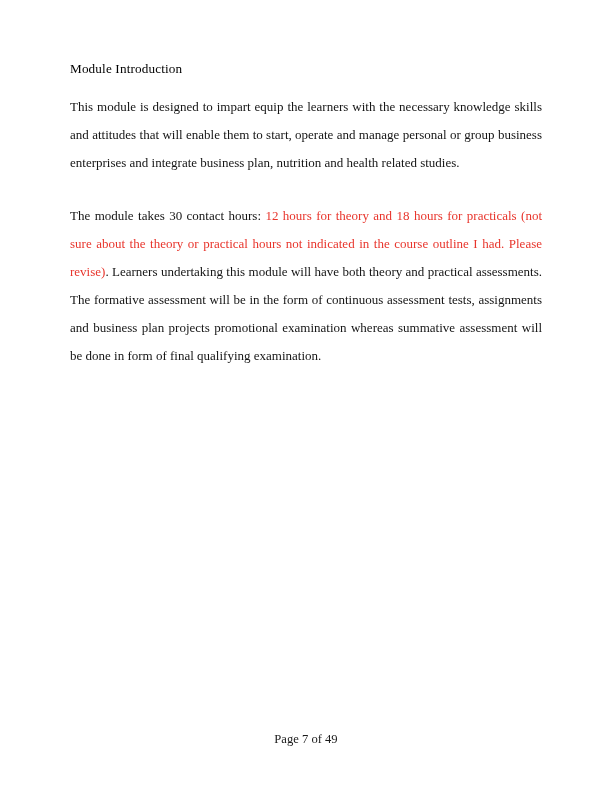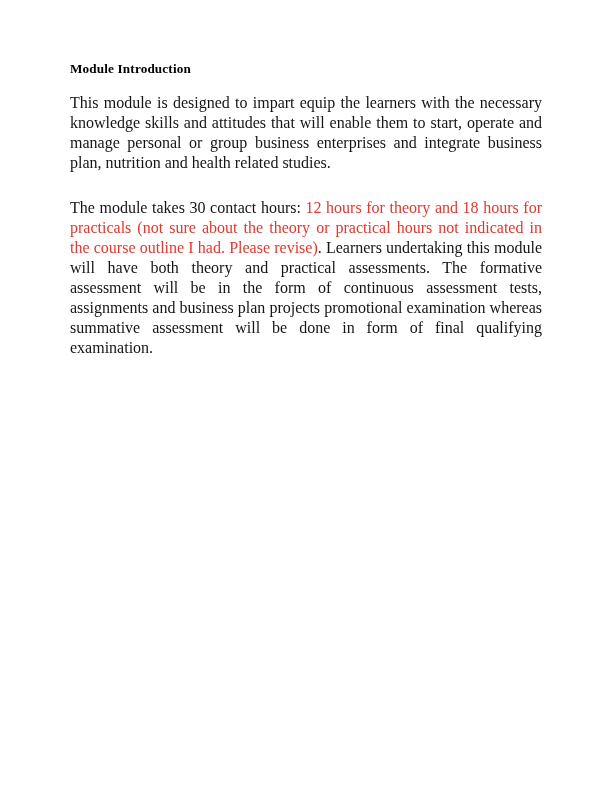--- a/index.html
+++ b/index.html
@@ -22,29 +22,29 @@
     box-sizing: border-box;
   }
   .content {
     position: absolute;
     left: 70px;
     top: 56px;
     width: 472px;
   }
   .section-heading {
     font-size: 13.2px;
-    font-weight: bold;
+    font-weight: normal;
     line-height: 25px;
     margin: 0 0 12px 0;
     letter-spacing: 0.15px;
     text-align: left;
   }
   .body-para {
-    font-size: 16px;
-    line-height: 20px;
+    font-size: 13px;
+    line-height: 28px;
     text-align: justify;
     text-justify: inter-word;
     margin: 5px 0 25px 0;
     color: #141414;
   }
   .body-para:last-of-type {
     margin-bottom: 0;
   }
   .red-note {
     color: #e8352c;
@@ -69,14 +69,17 @@
 
     <h2 class="section-heading">Module Introduction</h2>
 
     <p class="body-para">This module is designed to impart equip the learners with the necessary knowledge skills and attitudes that will enable them to start, operate and manage personal or group business enterprises and integrate business plan, nutrition and health related studies.</p>
 
 
     <p class="body-para"><span>The module takes 30 contact hours: </span><span class="red-note">12 hours for theory and 18 hours for practicals (not sure about the theory or practical hours not indicated in the course outline I had. Please revise)</span><span>. Learners undertaking this module will have both theory and practical assessments. The formative assessment will be in the form of continuous assessment tests, assignments and business plan projects promotional examination whereas summative assessment will be done in form of final qualifying examination.</span></p>
 
   </div>
 
+  <div class="footer">
+    <span>Page 7 of 49</span>
+  </div>
 
 </div>
 
 </body></html>

